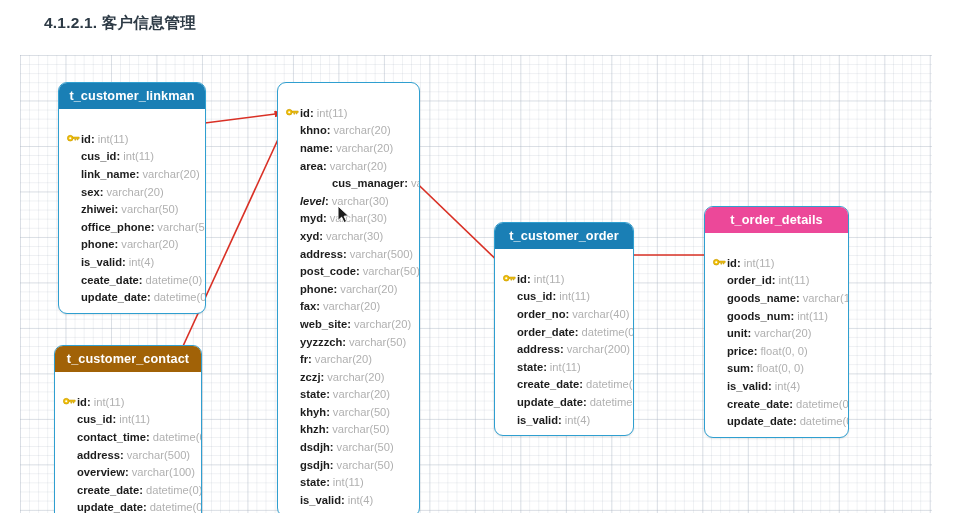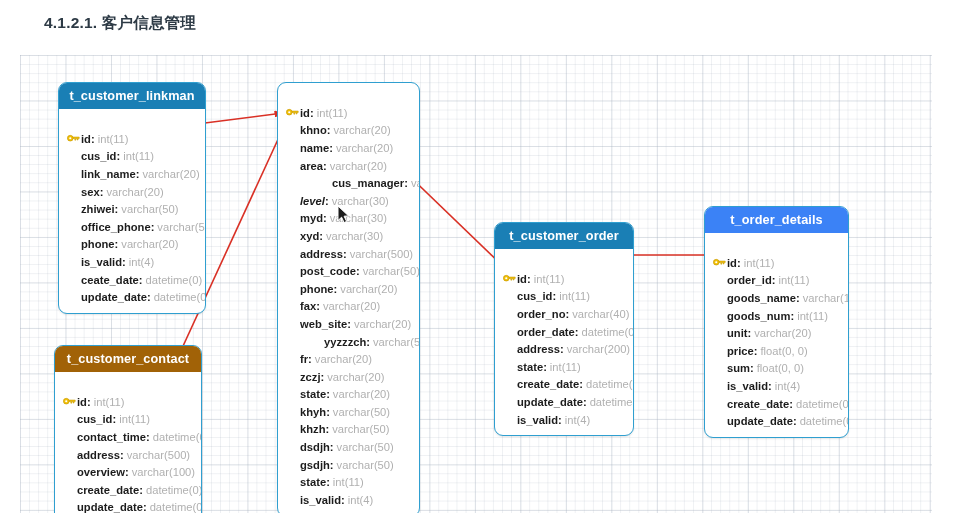--- a/index.html
+++ b/index.html
@@ -295,21 +295,21 @@
           <span class="field-type" style="color: rgb(176, 176, 176);">varchar(20)</span>
         </div>
         <div class="field-row">
           <span class="key-slot"></span>
           <span class="field-name" style="color: rgb(28, 28, 28);">web_site</span>
           <span class="field-sep">:</span>
           <span class="field-type" style="color: rgb(176, 176, 176);">varchar(20)</span>
         </div>
         <div class="field-row">
           <span class="key-slot"></span>
-          <span class="field-name" style="color: rgb(28, 28, 28); margin-left: 24px;">yyzzzch</span>
+          <span class="field-name" style="color: rgb(28, 28, 28);">yyzzzch</span>
           <span class="field-sep">:</span>
           <span class="field-type" style="color: rgb(176, 176, 176);">varchar(50)</span>
         </div>
         <div class="field-row">
           <span class="key-slot"></span>
           <span class="field-name" style="color: rgb(28, 28, 28);">fr</span>
           <span class="field-sep">:</span>
           <span class="field-type" style="color: rgb(176, 176, 176);">varchar(20)</span>
         </div>
         <div class="field-row">
@@ -480,21 +480,21 @@
         </div>
         <div class="field-row">
           <span class="key-slot"></span>
           <span class="field-name" style="color: rgb(28, 28, 28);">is_valid</span>
           <span class="field-sep">:</span>
           <span class="field-type" style="color: rgb(176, 176, 176);">int(4)</span>
         </div>
       </div>
     </div>
     <div class="entity" style="left: 704px; top: 206px; width: 145px; border-color: rgb(47, 159, 208);">
-      <div class="entity-header" style="background: #3b82f6;">t_order_details</div>
+      <div class="entity-header" style="background: #ec4899;">t_order_details</div>
       <div class="entity-fields">
         <div class="field-row">
           <span class="key-slot">
             <svg viewBox="0 0 16 12" width="13" height="10">
               <path d="M7 3.6 L15 3.6 L15 5.4 L13.6 5.4 L13.6 7.2 L12.4 7.2 L12.4 5.4 L10.8 5.4 L10.8 7.4 L9.6 7.4 L9.6 5.4 L7 5.4 Z" fill="#f2c009" stroke="#c79b05" stroke-width="0.7" stroke-linejoin="round"></path>
               <circle cx="4" cy="5" r="3.5" fill="#f2c009" stroke="#c79b05" stroke-width="0.8"></circle>
               <circle cx="4" cy="5" r="1.3" fill="#ffffff"></circle>
             </svg>
           </span>
           <span class="field-name" style="color: rgb(28, 28, 28);">id</span>

